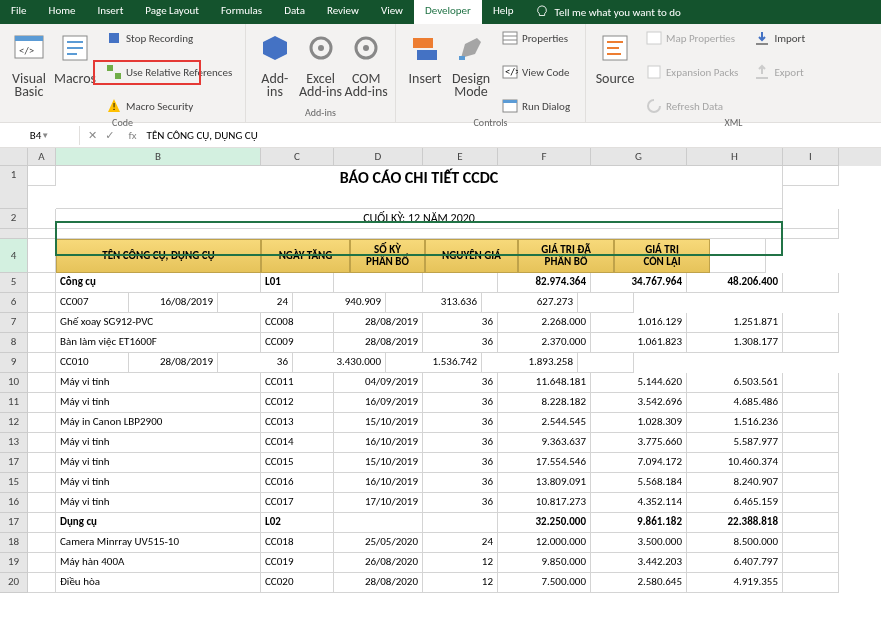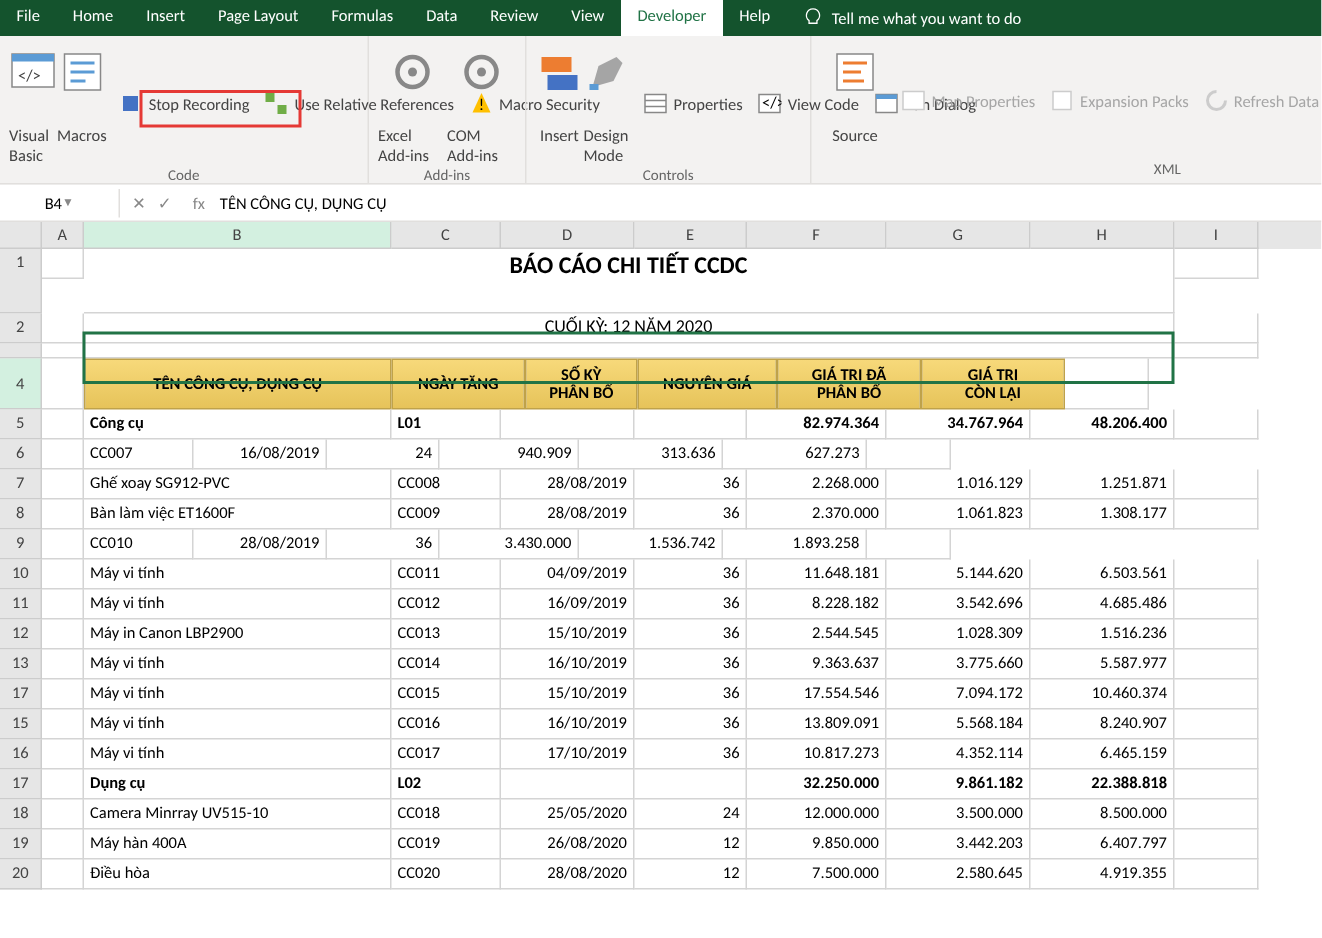--- a/index.html
+++ b/index.html
@@ -7,22 +7,22 @@
 .menubar{background:#14532d;color:#fff;display:flex;height:24px;align-items:stretch}
 .menubar .tab{padding:4px 11px;cursor:pointer;font-size:11px}
 .menubar .tab.active{background:#fff;color:#217346}
 .menubar .tellme{display:flex;align-items:center;gap:6px;padding:4px 10px}
 .ribbon{background:#f3f2f1;border-bottom:1px solid #e1dfdd;height:99px;display:flex}
 .rgroup{display:flex;flex-direction:column;padding:4px 6px 0 6px;border-right:1px solid #e1dfdd;position:relative}
 .rgroup .gcontent{display:flex;flex:1}
 .rgroup .glabel{text-align:center;color:#666;font-size:10px;padding-bottom:3px}
 .bigbtn{display:flex;flex-direction:column;align-items:center;justify-content:flex-start;width:46px;padding-top:4px;cursor:pointer}
 .bigbtn .bicon{width:32px;height:32px}
-.bigbtn .blabel{text-align:left;font-size:11px;color:#444;line-height:13px;margin-top:20px}
-.smallbtns{display:flex;flex-direction:row;justify-content:flex-start;gap:2px}
+.bigbtn .blabel{text-align:center;font-size:14px;color:#444;line-height:13px;margin-top:8px}
+.smallbtns{display:flex;flex-direction:column;justify-content:flex-start;gap:14px}
 .sbtn{display:flex;align-items:center;gap:4px;padding:2px 4px;cursor:pointer;color:#444;white-space:nowrap}
 .sbtn.disabled{color:#a6a6a6}
 .highlight{position:absolute;border:2px solid #e53935;left:93px;top:36px;width:108px;height:25px;pointer-events:none;z-index:5}
 .fxbar{display:flex;align-items:center;border-bottom:1px solid #e1dfdd;height:25px;background:#fff}
 .namebox{width:80px;border-right:1px solid #e1dfdd;padding:3px 8px;display:flex;align-items:center;justify-content:center}
 .namebox .dd{font-size:8px;color:#888}
 .fxctrls{display:flex;gap:8px;padding:0 8px;color:#888}
 .fxlabel{color:#888;padding:0 6px}
 .fxinput{flex:1;padding:3px 4px}
 .sheet{display:flex;height:calc(625px - 24px - 99px - 25px);overflow:hidden}
@@ -106,20 +106,27 @@
         </div>
       </div>
     </div>
     <div class="glabel">Code</div>
   </div>
 
   <div class="rgroup" style="width:150px">
     <div class="gcontent">
       <div class="bigbtn">
         <svg class="bicon" viewBox="0 0 32 32">
+            <polygon points="16,4 28,10 28,22 16,28 4,22 4,10" fill="#4472c4"></polygon>
+          </svg>
+        <div class="blabel">Add-
+ins</div>
+      </div>
+      <div class="bigbtn">
+        <svg class="bicon" viewBox="0 0 32 32">
             <circle cx="16" cy="16" r="10" fill="none" stroke="#888" stroke-width="3"></circle>
             <circle cx="16" cy="16" r="3" fill="#888"></circle>
           </svg>
         <div class="blabel">Excel
 Add-ins</div>
       </div>
       <div class="bigbtn">
         <svg class="bicon" viewBox="0 0 32 32">
             <circle cx="16" cy="16" r="10" fill="none" stroke="#888" stroke-width="3"></circle>
             <circle cx="16" cy="16" r="3" fill="#888"></circle>

